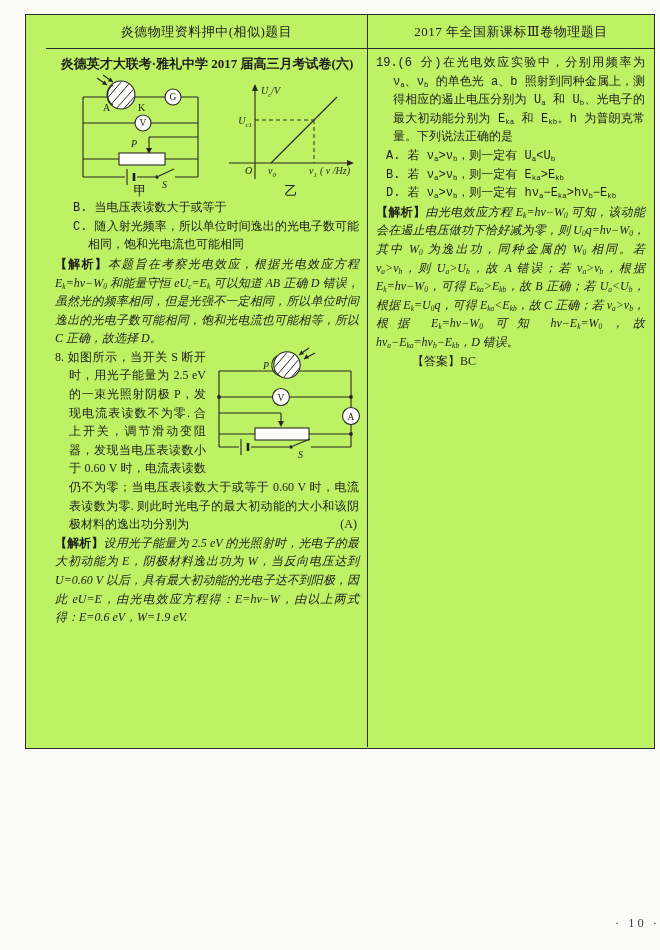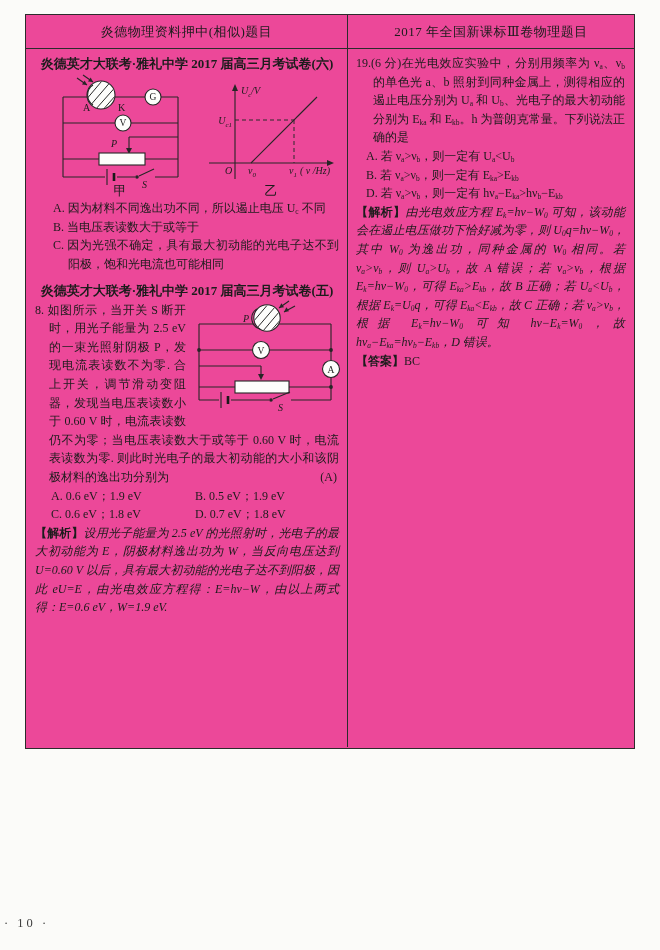--- a/index.html
+++ b/index.html
@@ -8,56 +8,57 @@
     background:#fbfbf9;
     font-family:"Liberation Serif","DejaVu Serif",serif;
     color:#1c1c1c;
   }
   .page { position:relative; width:660px; height:950px; overflow:hidden; }
 
   .doc {
     position:absolute; left:25px; top:14px;
     width:608px; height:733px;
     border:1.5px solid #2c2c2c;
-    background:#ec4899;
+    background:#bef264;
     box-sizing:content-box;
+    padding-left:20px;
   }
   .doc-header { display:flex; height:33px; border-bottom:1.5px solid #2c2c2c; }
   .hcell { display:flex; align-items:center; justify-content:center; font-size:13px; letter-spacing:.5px; }
   .hcell.l { width:322px; border-right:1.5px solid #2c2c2c; box-sizing:border-box; }
   .hcell.r { flex:1; }
 
   .doc-body { display:flex; height:698px; }
   .col { font-size:12px; line-height:1.55; text-align:justify; overflow:hidden; }
   .col-l { width:322px; box-sizing:border-box; border-right:1.5px solid #2c2c2c; padding:5px 8px 4px 9px; }
   .col-r { flex:1; padding:5px 9px 4px 8px; }
 
   p { margin:0; }
   .sec-title { font-weight:bold; font-size:13px; text-align:center; white-space:nowrap; }
   .sec-title.sec2 { margin-top:7px; }
 
   .stem { position:relative; }
   .stem.q18 { padding-left:19px; text-indent:-19px; }
   .stem.q8  { padding-left:14px; text-indent:-14px; }
-  .stem.q19 { padding-left:17px; text-indent:-17px; }
+  .stem.q19 { padding-left:17px; text-indent:-17px;font-family:Liberation Mono, monospace; }
   .ans-mark { position:absolute; right:2px; bottom:0; text-indent:0; }
 
   .figrow { display:flex; justify-content:space-between; align-items:flex-end; padding:3px 0 2px 8px; }
 
   .opts { padding-left:18px; }
-  .opts .opt { padding-left:15px; text-indent:-15px; }
+  .opts .opt { padding-left:15px; text-indent:-15px;font-family:Liberation Mono, monospace; }
   .opts.r19 { padding-left:10px; }
 
   .opts2 { display:grid; grid-template-columns:1fr 1fr; padding-left:16px; }
 
   .analysis { text-align:justify; }
   .analysis .lab { font-weight:bold; font-style:normal; }
   .analysis .body { font-style:italic;margin-top:40px; }
 
-  .answer-line .lab { font-weight:bold; }
+  .answer-line .lab { font-weight:normal;margin-left:36px; }
 
   sub { font-size:0.62em; vertical-align:-0.3em; line-height:0; }
 
   .fig-q8 { float:right; margin:1px 0 2px 5px; text-indent:0; }
 
   svg { overflow:visible; }
   .wire { stroke:#262626; stroke-width:1.1; fill:none; }
   .thick { stroke:#1a1a1a; stroke-width:2.6; fill:none; }
   .comp { fill:#fdfdfb; stroke:#262626; stroke-width:1.1; }
   .meter-txt { font-size:9.5px; fill:#1c1c1c; text-anchor:middle; }
@@ -65,21 +66,21 @@
   .lbl-i { font-size:10px; font-style:italic; fill:#1c1c1c; }
   .cap { font-size:13px; fill:#1c1c1c; text-anchor:middle; }
   .dot { fill:#262626; stroke:none; }
   .arrhead { fill:#262626; stroke:none; }
   .hatch { stroke:#2a2a2a; stroke-width:1; }
   .dash { stroke:#2a2a2a; stroke-width:1; stroke-dasharray:4 3; fill:none; }
   .axis-lbl { font-size:10px; font-style:italic; fill:#1c1c1c; }
 
   .footer {
     position:absolute; left:4px; right:0; top:916px;
-    text-align:left; font-size:12.5px; color:#3d3d3d; letter-spacing:3px;
+    text-align:right; font-size:12.5px; color:#3d3d3d; letter-spacing:3px;
   }
 </style>
 </head>
 <body>
 
 <div class="page">
   <div class="doc">
 
     <div class="doc-header">
       <div class="hcell l">炎德物理资料押中(相似)题目</div>
@@ -163,27 +164,28 @@
             </text>
             <text class="axis-lbl" x="86" y="97">
               <tspan>ν</tspan><tspan dy="2.5" font-size="7">1</tspan>
             </text>
             <text class="axis-lbl" x="97" y="97" font-size="9.5">( ν /Hz)</text>
             <text class="cap" x="68" y="118">乙</text>
           </svg>
         </div>
 
         <div class="opts">
-          <p class="opt">A. 因为材料不同逸出功不同，所以遏止电压 U<sub>c</sub> 不同</p>
           <p class="opt">B. 当电压表读数大于或等于</p>
-          <p class="opt">C. 因为光强不确定，具有最大初动能的光电子达不到阳极，饱和光电流也可能相同</p>
+          <p class="opt">C. 随入射光频率，所以单位时间逸出的光电子数可能相同，饱和光电流也可能相同</p>
         </div>
 
-
-        <div class="sec-title sec2">炎德英才大联考·雅礼中学 2017 届高三月考试卷(五)</div>
+        <p class="analysis">
+          <span class="lab">【解析】</span><span class="body">本题旨在考察光电效应，根据光电效应方程 E<sub>k</sub>=hν−W<sub>0</sub> 和能量守恒 eU<sub>c</sub>=E<sub>k</sub> 可以知道 AB 正确 D 错误，虽然光的频率相同，但是光强不一定相同，所以单位时间逸出的光电子数可能相同，饱和光电流也可能相等，所以 C 正确，故选择 D。</span>
+        </p>
+
 
         <p class="stem q8">
           
           <svg class="fig-q8" width="148" height="112" viewBox="0 0 148 112">
             <defs>
               <clipPath id="clipTube2">
                   <circle cx="76" cy="16" r="12.6"></circle>
                 </clipPath>
             </defs>
             <path class="wire" d="M8,22 H140 M8,22 V98 M140,22 V98"></path>
@@ -223,26 +225,20 @@
             <g>
               <circle class="dot" cx="80" cy="98" r="1.8"></circle>
               <path class="wire" d="M82,97 L99,90"></path>
             </g>
             <text class="lbl-i" x="87" y="109">S</text>
           </svg>
           <span>8. 如图所示，当开关 S 断开时，用光子能量为 2.5 eV 的一束光照射阴极 P，发现电流表读数不为零. 合上开关，调节滑动变阻器，发现当电压表读数小于 0.60 V 时，电流表读数仍不为零；当电压表读数大于或等于 0.60 V 时，电流表读数为零. 则此时光电子的最大初动能的大小和该阴极材料的逸出功分别为</span>
           <span class="ans-mark">(A)</span>
         </p>
 
-        <div class="opts2">
-          <p>A. 0.6 eV；1.9 eV</p>
-          <p>B. 0.5 eV；1.9 eV</p>
-          <p>C. 0.6 eV；1.8 eV</p>
-          <p>D. 0.7 eV；1.8 eV</p>
-        </div>
 
         <p class="analysis">
           <span class="lab">【解析】</span><span class="body">设用光子能量为 2.5 eV 的光照射时，光电子的最大初动能为 E，阴极材料逸出功为 W，当反向电压达到 U=0.60 V 以后，具有最大初动能的光电子达不到阳极，因此 eU=E，由光电效应方程得：E=hν−W，由以上两式得：E=0.6 eV，W=1.9 eV.</span>
         </p>
       </div>
 
       <div class="col col-r">
 
         <p class="stem q19">
           <span>19.(6 分)在光电效应实验中，分别用频率为 ν<sub>a</sub>、ν<sub>b</sub> 的单色光 a、b 照射到同种金属上，测得相应的遏止电压分别为 U<sub>a</sub> 和 U<sub>b</sub>、光电子的最大初动能分别为 E<sub>ka</sub> 和 E<sub>kb</sub>。h 为普朗克常量。下列说法正确的是</span>

